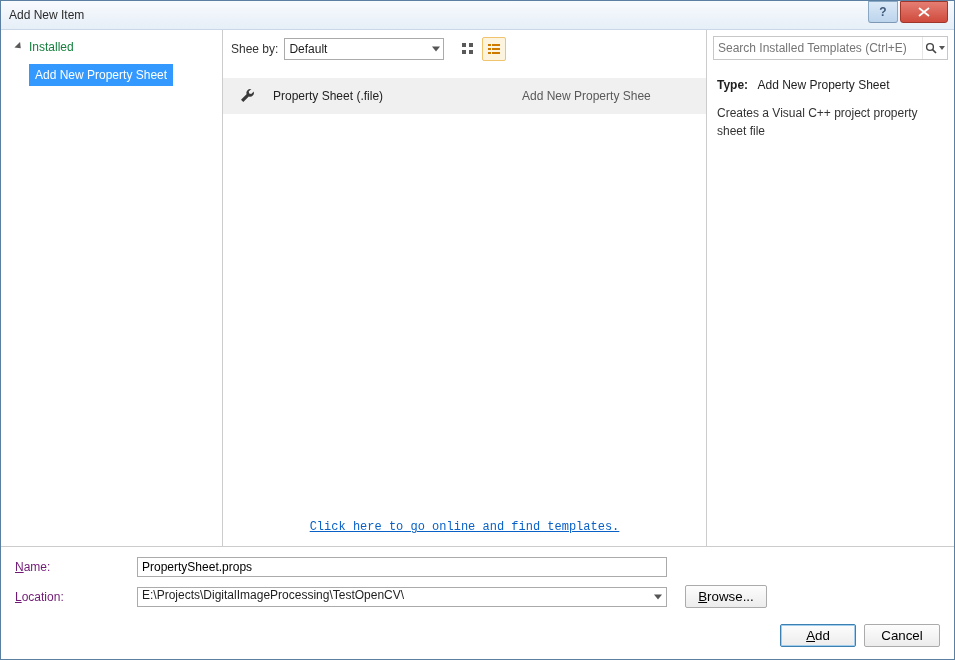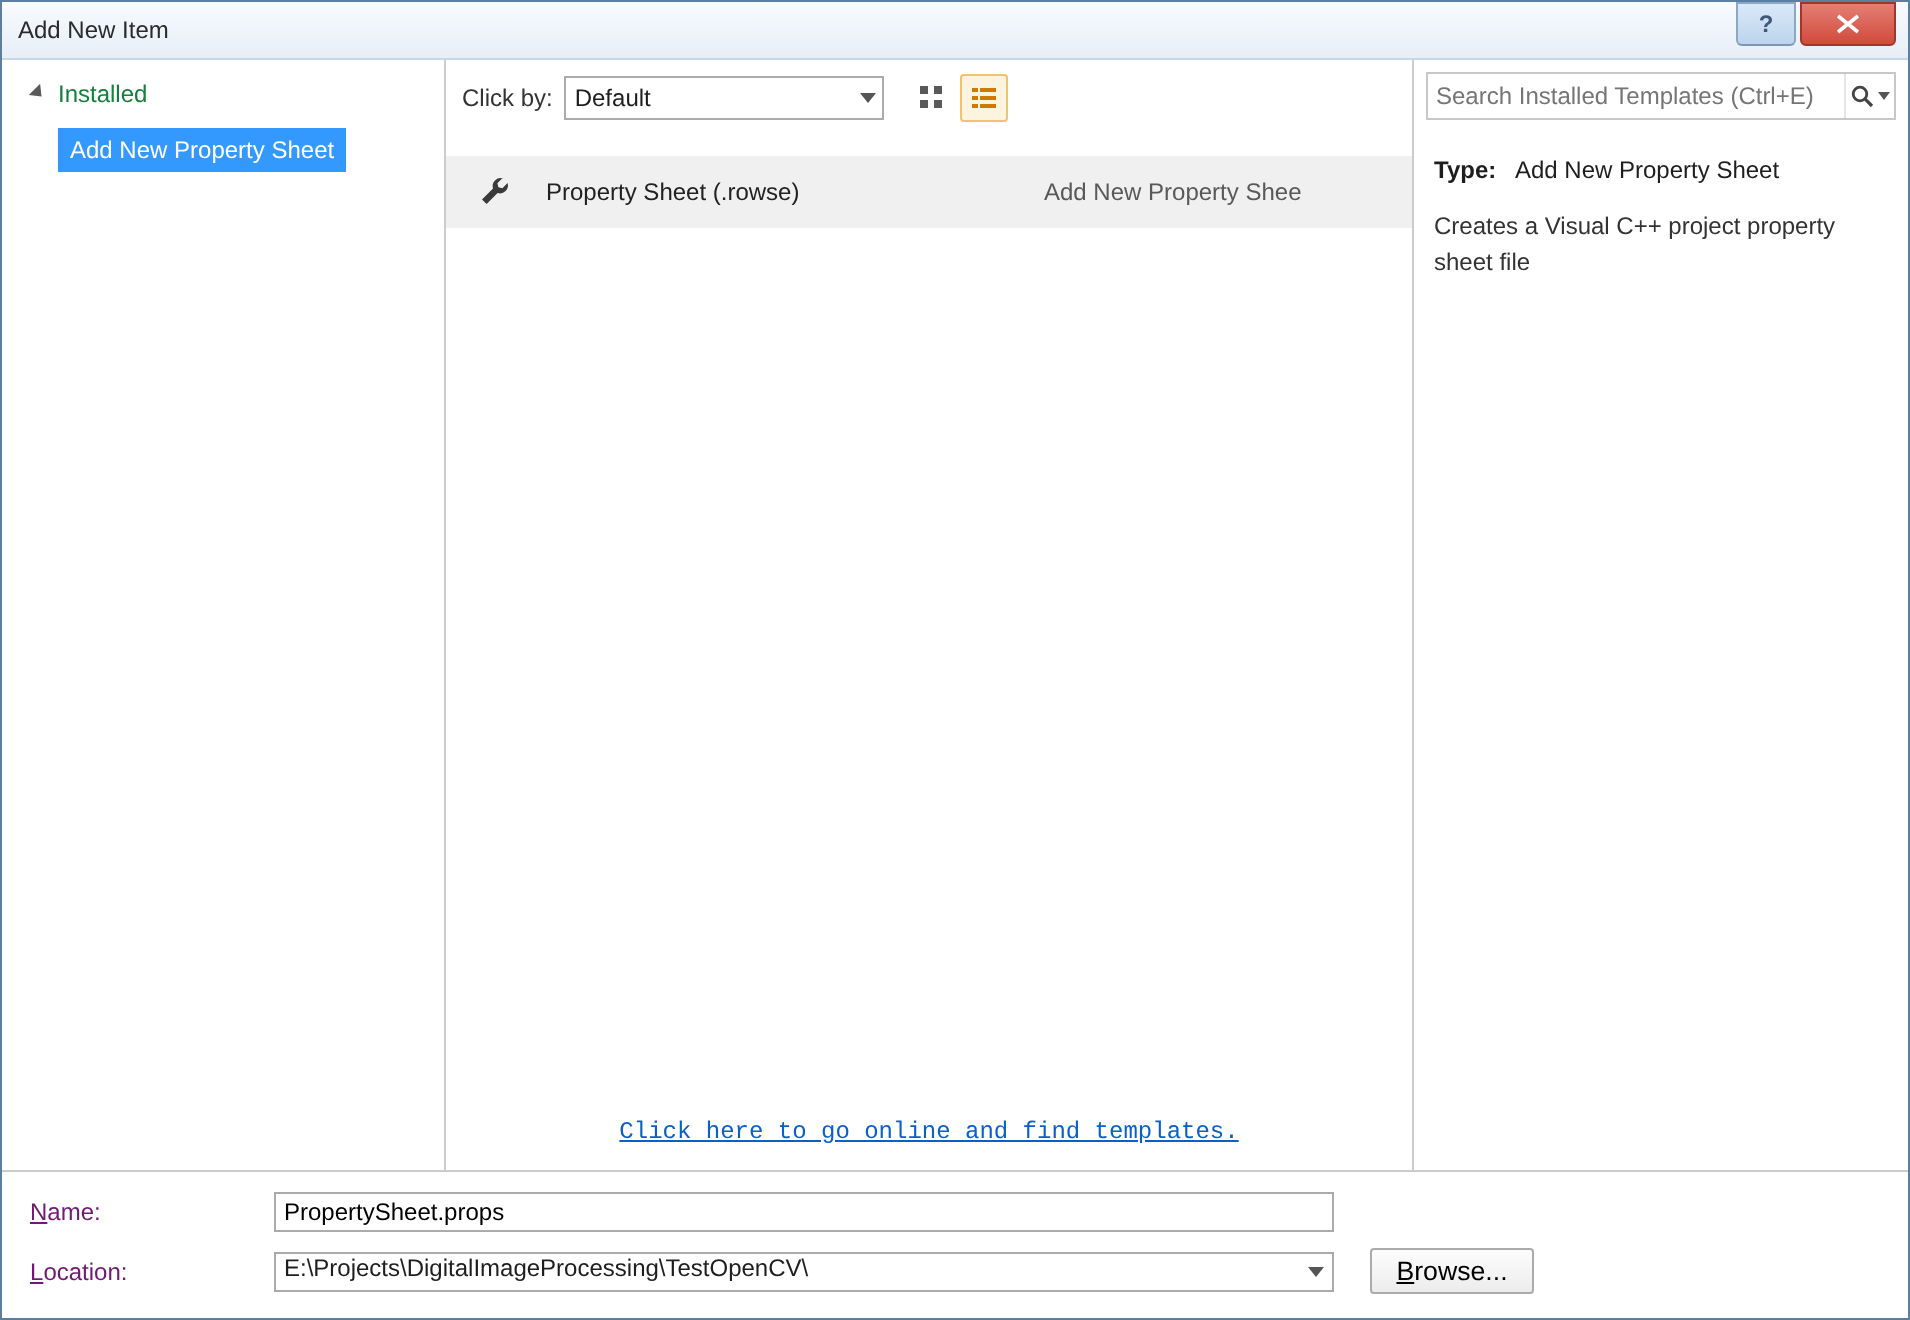--- a/index.html
+++ b/index.html
@@ -229,21 +229,21 @@
         </div>
         <div class="sidenav">
           <span class="sidenav-item selected">
             <span>Add New Property Sheet</span>
           </span>
         </div>
       </div>
 
       <div class="center">
         <div class="toolbar">
-          <span class="sortlbl">Click by:</span>
+          <span class="sortlbl">Shee by:</span>
           <div class="sortcombo">
             <span>Default</span>
             <span class="arrow"></span>
           </div>
           <div class="viewbtns">
             <div class="viewbtn">
               <svg width="14" height="14" viewBox="0 0 14 14">
                 <rect x="1" y="1" width="4" height="4" fill="#595959"></rect>
                   <rect x="8" y="1" width="4" height="4" fill="#595959"></rect>
                 <rect x="1" y="8" width="4" height="4" fill="#595959"></rect>
@@ -263,21 +263,21 @@
           </div>
         </div>
 
         <div class="template-list">
           <div class="template-item">
             <span class="wrench">
               <svg width="20" height="20" viewBox="0 0 20 20">
                 <path d="M13.5 3.2a4 4 0 0 0-5 5L3 13.7l2.3 2.3 5.5-5.5a4 4 0 0 0 5-5l-2.6 2.6-2-.5-.5-2 2.6-2.6z" fill="#3a3a3a"></path>
               </svg>
             </span>
-            <span class="tname">Property Sheet (.rowse)</span>
+            <span class="tname">Property Sheet (.file)</span>
             <span class="tcat">Add New Property Shee</span>
           </div>
         </div>
 
         <div class="online-link">
           <a>Click here to go online and find templates.</a>
         </div>
       </div>
 
       <div class="detail">
@@ -311,15 +311,19 @@
       <div class="formrow">
         <span class="flabel"><span class="ul">L</span><span>ocation:</span></span>
         <div class="text-input loc-input">
           <span>E:\Projects\DigitalImageProcessing\TestOpenCV\</span>
           <span class="arrow"></span>
         </div>
         <button class="browse-btn"><span class="ul" style="text-decoration:underline;">B</span><span>rowse...</span></button>
       </div>
     </div>
 
+    <div class="footer">
+      <button class="dlg-btn default"><span style="text-decoration:underline;">A</span>dd</button>
+      <button class="dlg-btn">Cancel</button>
+    </div>
   </div>
 
 </div>
 
 </body></html>

